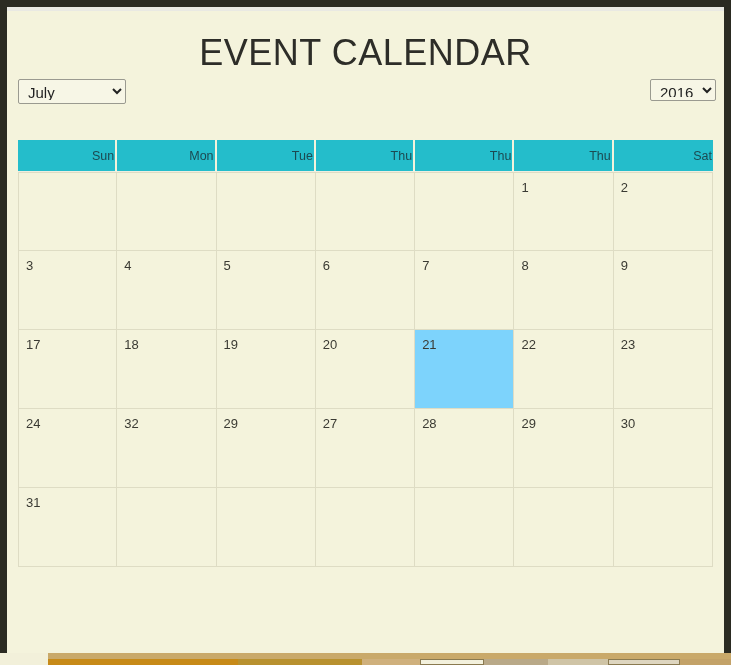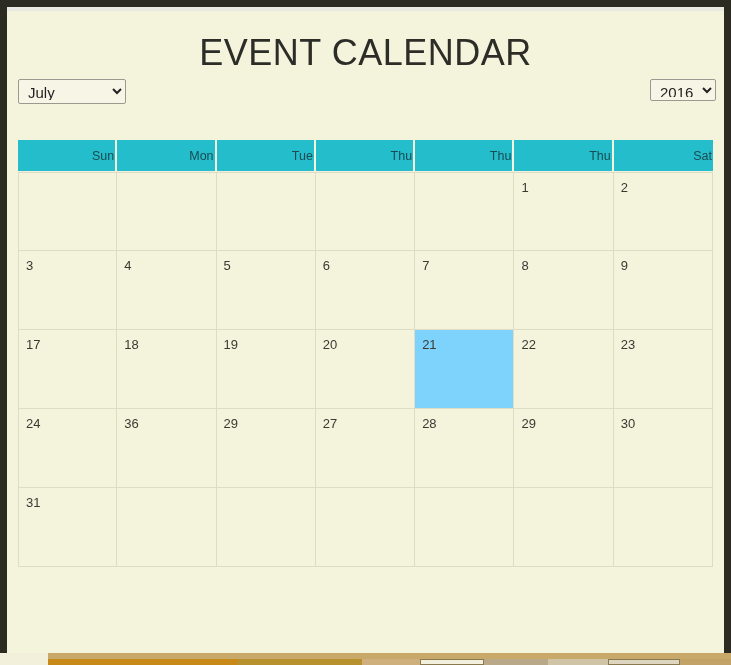--- a/index.html
+++ b/index.html
@@ -215,21 +215,21 @@
               <td>17</td>
               <td>18</td>
               <td>19</td>
               <td>20</td>
               <td class="selected">21</td>
               <td>22</td>
               <td>23</td>
             </tr>
             <tr>
               <td>24</td>
-              <td>36</td>
+              <td>32</td>
               <td>29</td>
               <td>27</td>
               <td>28</td>
               <td>29</td>
               <td>30</td>
             </tr>
             <tr>
               <td>31</td>
               <td class="empty">&nbsp;</td>
               <td class="empty">&nbsp;</td>

